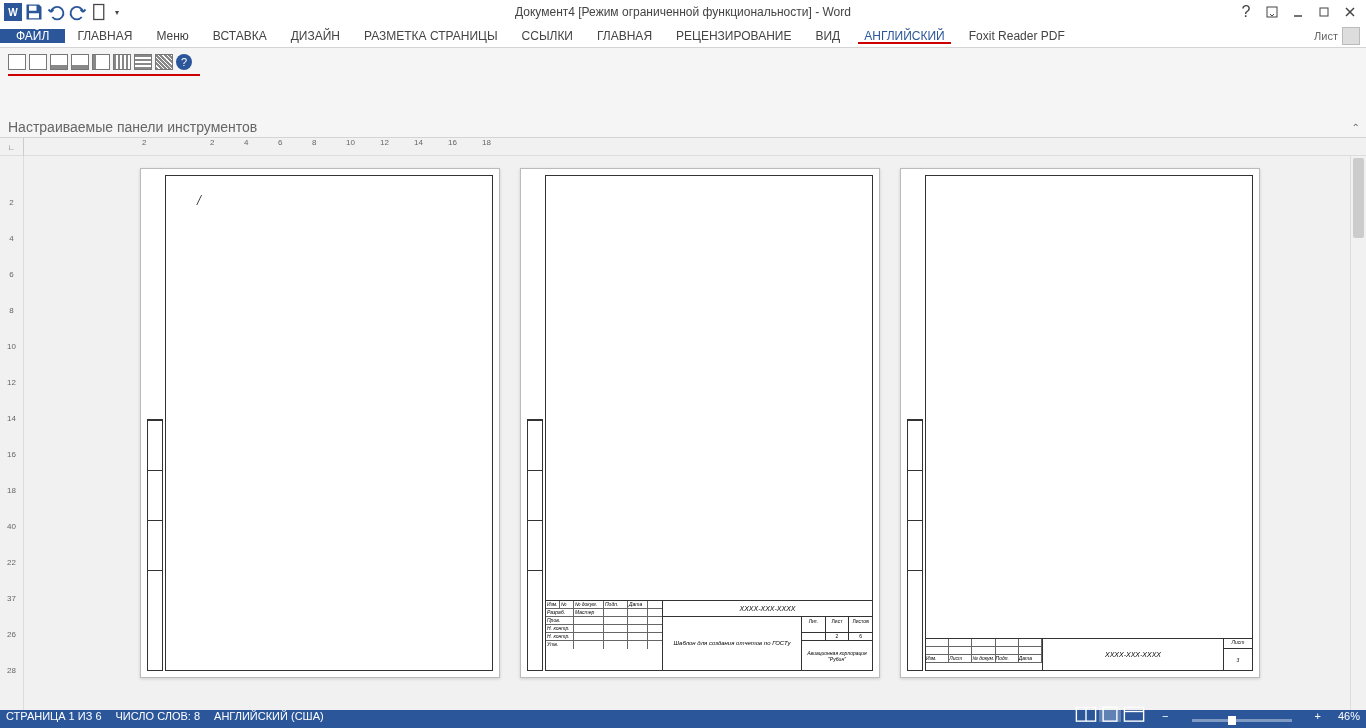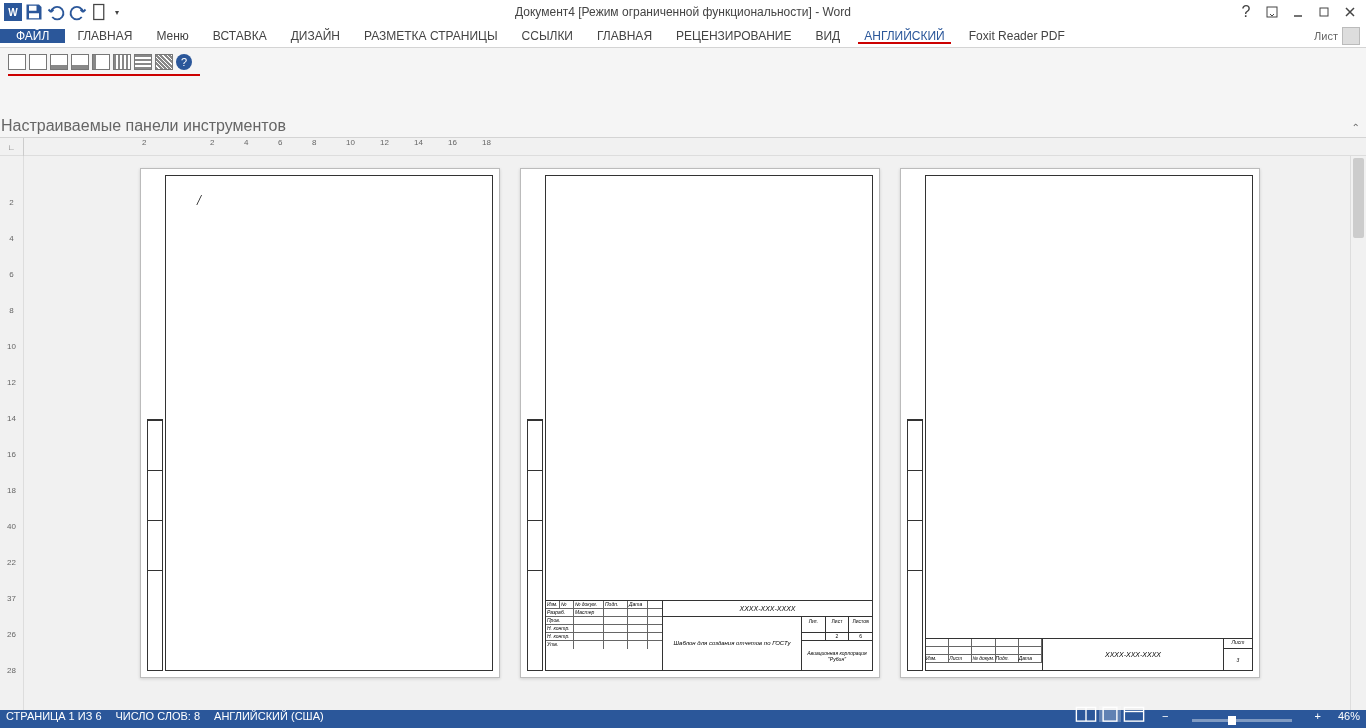--- a/index.html
+++ b/index.html
@@ -22,21 +22,21 @@
 .tab.active::after { content: ''; position: absolute; bottom: -1px; left: 6px; right: 6px; height: 2px; background: #c00; }
 .signin { margin-left: auto; display: flex; align-items: center; gap: 4px; padding-right: 6px; font-size: 11px; color: #666; }
 .avatar { width: 18px; height: 18px; background: #ddd; border: 1px solid #bbb; }
 
 
 .ribbon { height: 90px; background: #f5f5f5; border-bottom: 1px solid #d4d4d4; position: relative; }
 .addin-icons { display: flex; gap: 3px; padding: 6px 8px; }
 .addin-btn { width: 18px; height: 16px; border: 1px solid #777; background: #fff; cursor: pointer; }
 .addin-btn.help { border: none; background: #2b579a; border-radius: 50%; width: 16px; height: 16px; color: #fff; font-size: 11px; display: flex; align-items: center; justify-content: center; }
 .redline { position: absolute; top: 26px; left: 8px; width: 192px; height: 2px; background: #c00; }
-.group-label { position: absolute; bottom: 2px; left: 1px; font-size: 16px; color: #666; text-align: center; }
+.group-label { position: absolute; bottom: 2px; left: 8px; font-size: 14px; color: #666; text-align: center; }
 .collapse-ribbon { position: absolute; right: 6px; bottom: 4px; font-size: 10px; color: #666; cursor: pointer; }
 
 
 .ruler-row { height: 18px; background: #f1f1f1; display: flex; border-bottom: 1px solid #ddd; font-size: 8px; color: #666; }
 .ruler-corner { width: 24px; height: 18px; border-right: 1px solid #ccc; display:flex; align-items:center; justify-content:center; }
 .hruler { flex: 1; position: relative; overflow: hidden; white-space: nowrap; padding-left: 118px; }
 .hruler span { display: inline-block; width: 34px; text-align: left; }
 
 
 .docarea { height: 554px; display: flex; background: #f1f1f1; }

